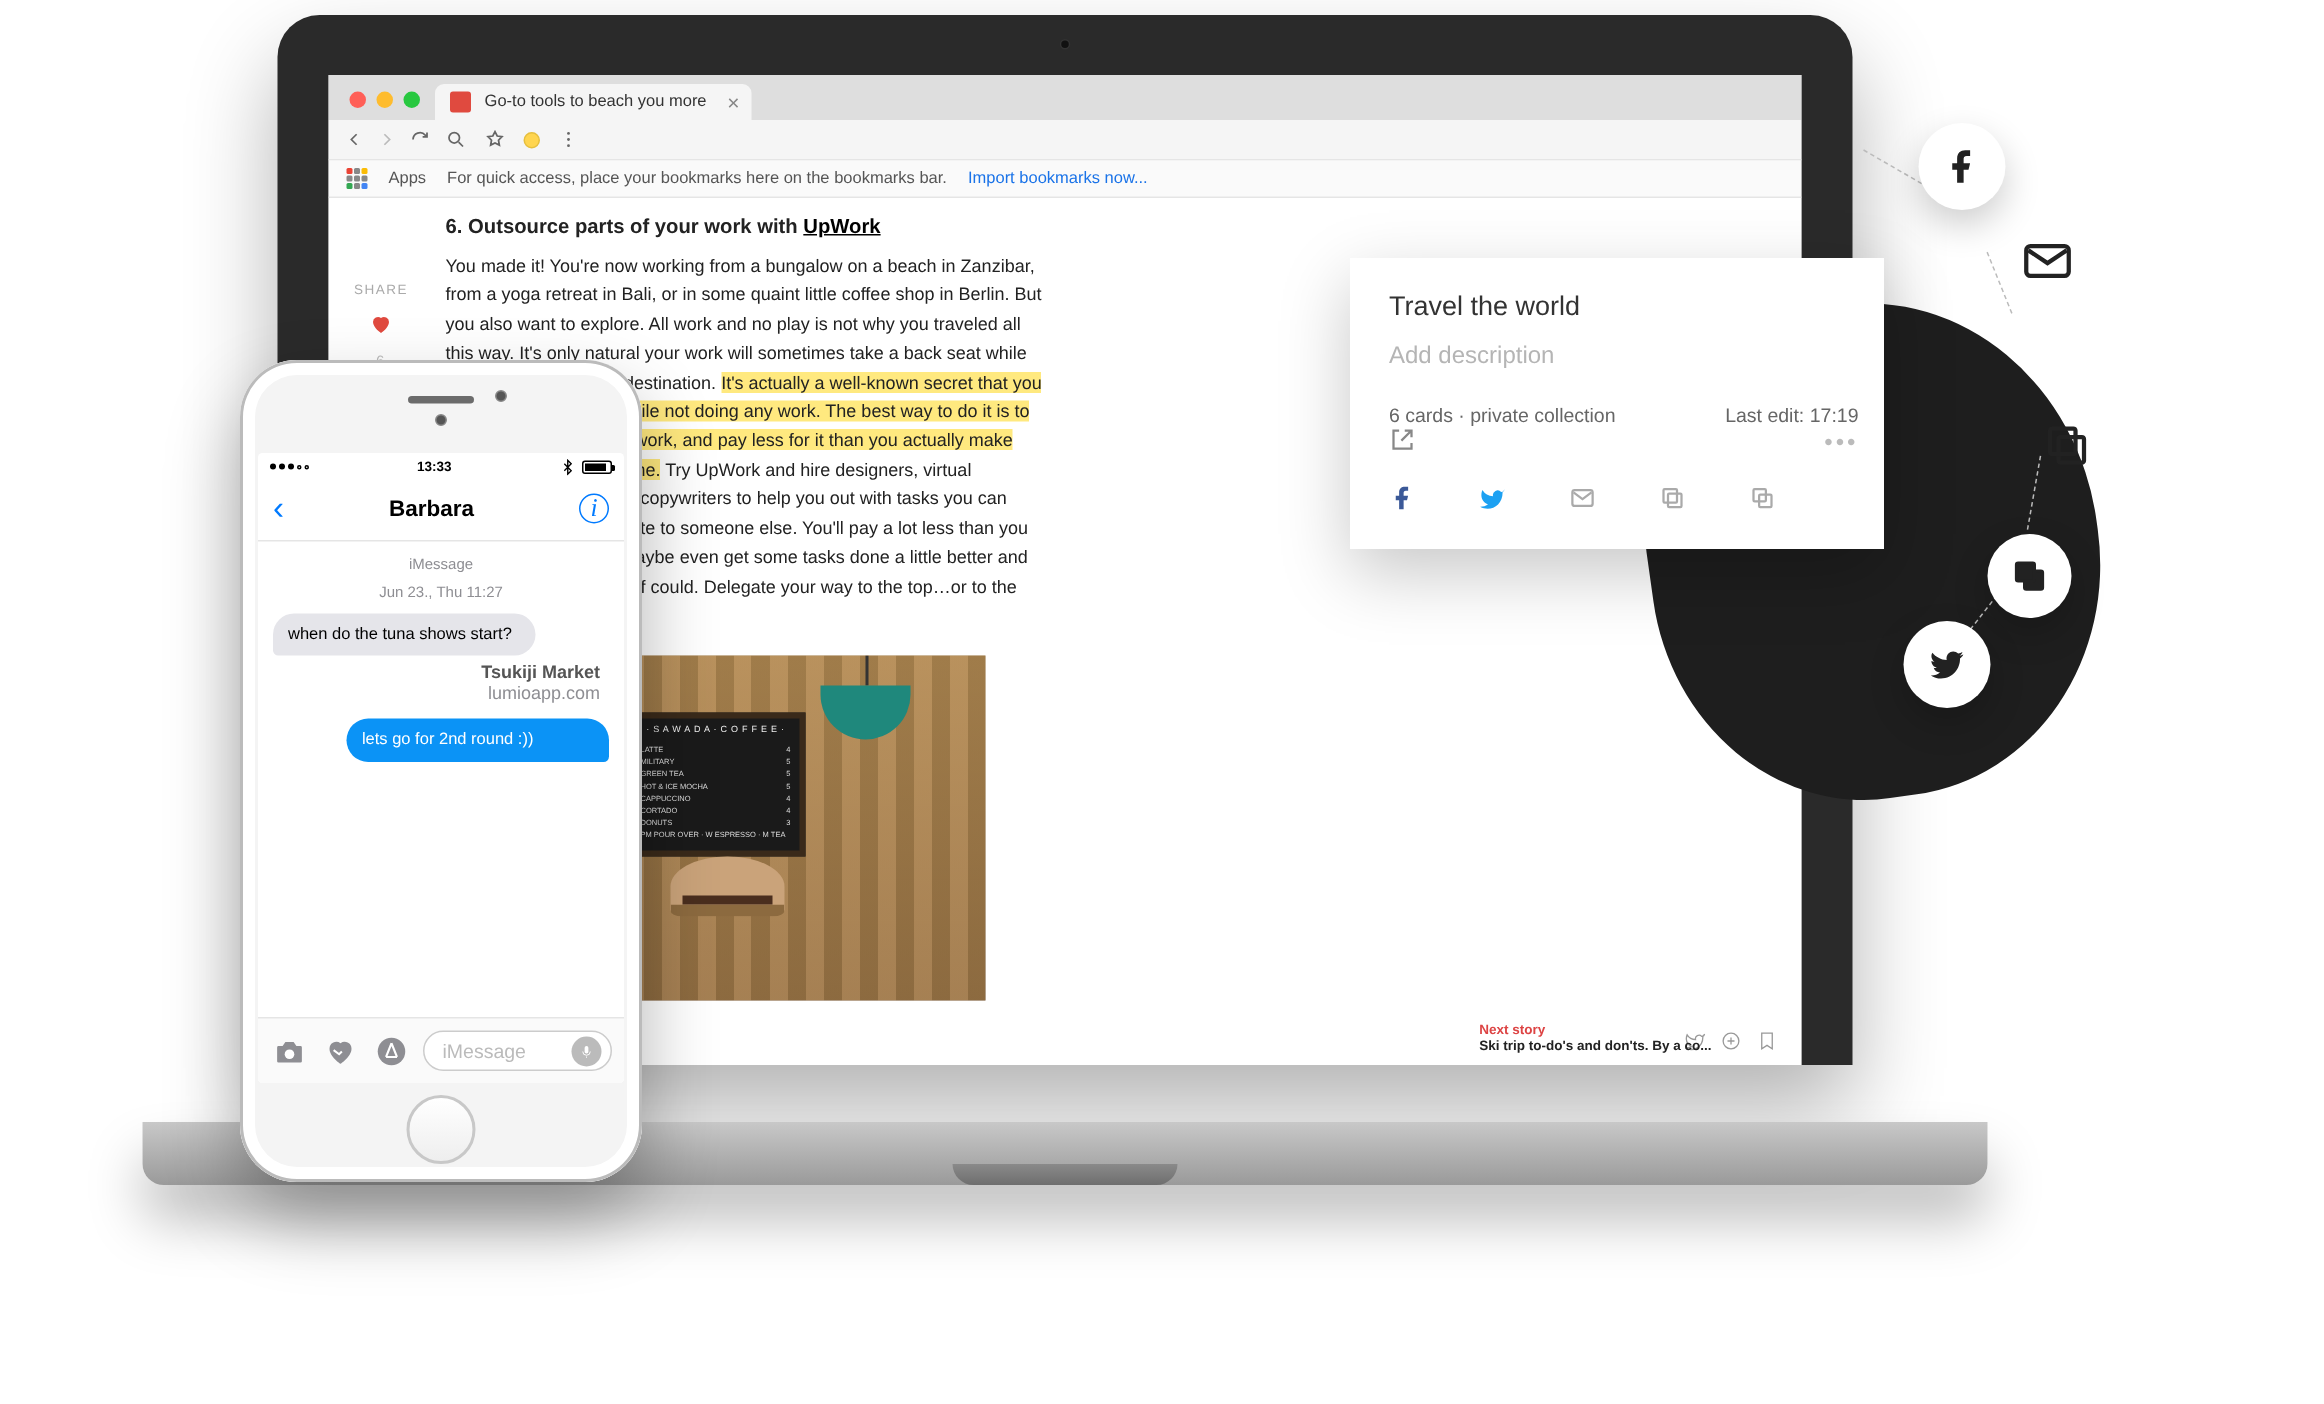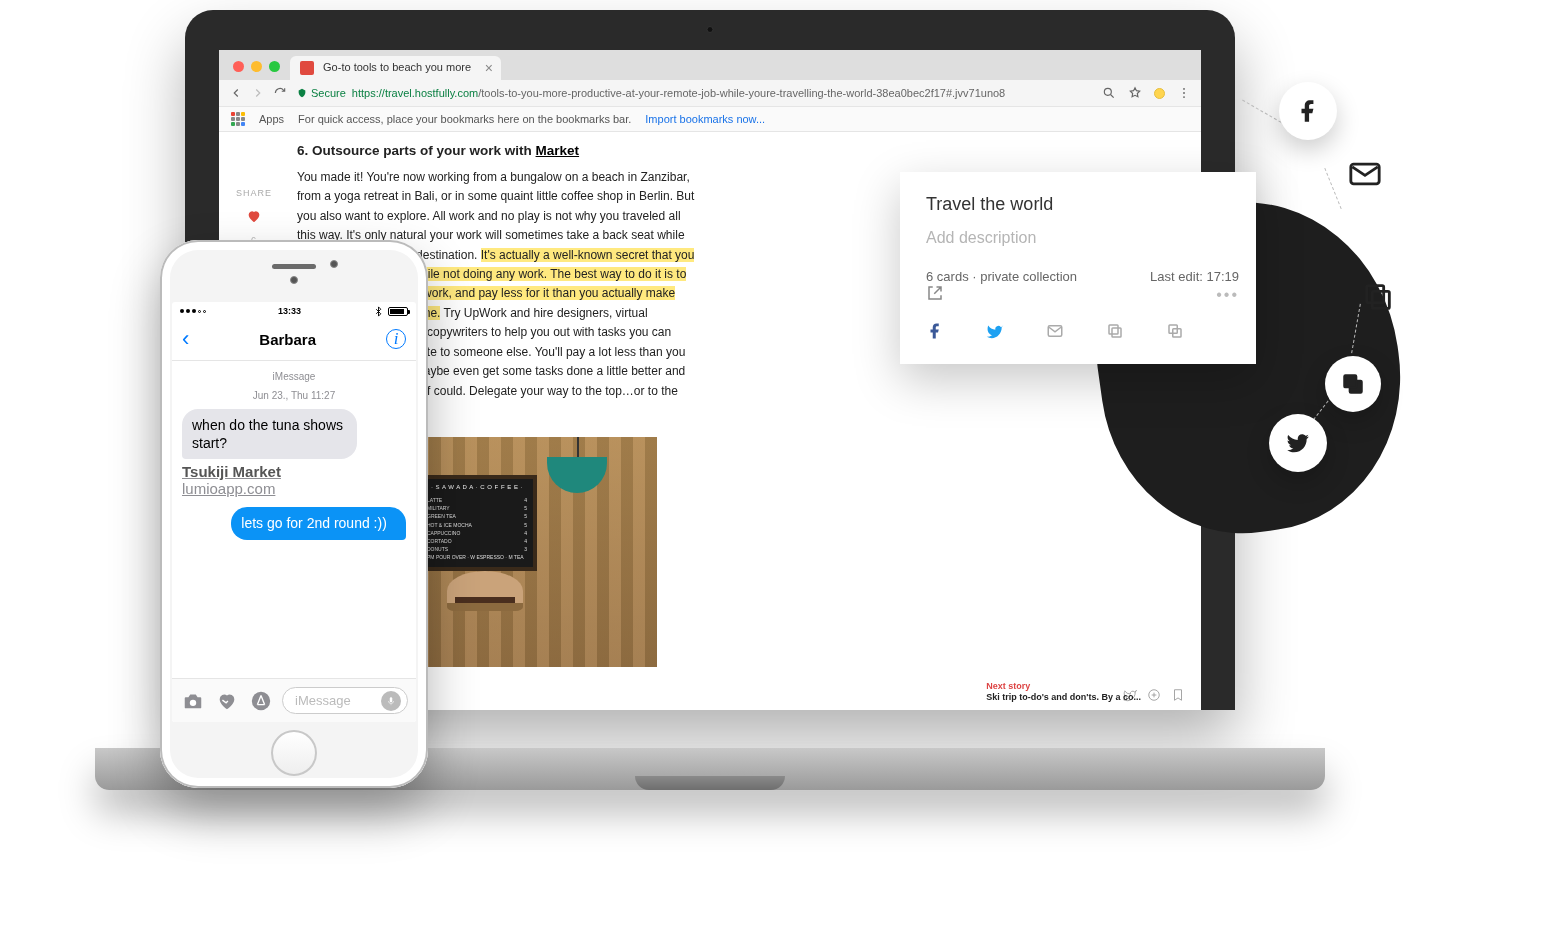--- a/index.html
+++ b/index.html
@@ -124,25 +124,25 @@
 .ip-batt::after{ content:""; position:absolute; right:-3px; top:2px; width:2px; height:4px; background:#000; border-radius:0 1px 1px 0; }
 .ip-batt::before{ content:""; position:absolute; left:1px; top:1px; bottom:1px; width:14px; background:#000; }
 
 .ip-header { display:flex; align-items:center; justify-content:space-between; padding:6px 10px 8px 10px; border-bottom:1px solid #e5e5e5; }
 .ip-header .back { color:#007aff; font-size:22px; }
 .ip-header .name { font-weight:600; font-size:15px; }
 .ip-header .info { color:#007aff; font-size:17px; border:1.5px solid #007aff; width:20px; height:20px; border-radius:50%; display:flex; align-items:center; justify-content:center; font-family:Georgia,serif; font-style:italic; }
 
 .ip-msgs { flex:1; padding:8px 10px; overflow:hidden; }
 .ip-meta { text-align:center; color:#8e8e93; font-size:10px; margin:2px 0 8px 0; }
-.bubble-msg { max-width:78%; padding:7px 10px; border-radius:16px; font-size:14px; line-height:1.3; margin-bottom:6px; position:relative; word-wrap:break-word; }
+.bubble-msg { max-width:78%; padding:7px 10px; border-radius:16px; font-size:11px; line-height:1.3; margin-bottom:6px; position:relative; word-wrap:break-word; }
 .bg-in { background:#e5e5ea; color:#000; border-bottom-left-radius:4px; }
 .bg-yl { background:#ffe97f; color:#000; margin-left:auto; border-bottom-right-radius:4px; }
 .bg-blue { background:#0b93f6; color:#fff; margin-left:auto; border-bottom-right-radius:4px; }
-.msg-src { font-size:15px; color:#8e8e93; margin:-2px 6px 10px 0;text-decoration:underline; }
+.msg-src { text-align:right; font-size:12px; color:#8e8e93; margin:-2px 6px 10px 0; }
 .msg-src b { color:#555; font-weight:600; display:block; }
 
 .ip-input { display:flex; align-items:center; gap:8px; padding:8px 8px; border-top:1px solid #e5e5e5; background:#fafafa; }
 .ip-input .ic { width:26px; height:26px; color:#8e8e93; display:flex; align-items:center; justify-content:center; }
 .ip-input .ic svg { width:22px; height:22px; fill:#8e8e93; }
 .ip-txt { flex:1; border:1px solid #ccc; border-radius:16px; padding:5px 32px 5px 12px; font-size:13px; color:#bbb; position:relative; background:#fff; }
 .ip-txt .mic { position:absolute; right:6px; top:50%; transform:translateY(-50%); width:20px; height:20px; border-radius:50%; background:#bbb; display:flex; align-items:center; justify-content:center; }
 .ip-txt .mic svg { width:10px; height:10px; fill:#fff; }
 </style>
 </head>
@@ -206,29 +206,20 @@
         <div class="url-nav">
           <svg viewBox="0 0 24 24" fill="none" stroke="#666" stroke-width="2">
               <path d="M15 6l-6 6 6 6"></path>
             </svg>
           <svg viewBox="0 0 24 24" fill="none" stroke="#bbb" stroke-width="2">
               <path d="M9 6l6 6-6 6"></path>
             </svg>
           <svg viewBox="0 0 24 24" fill="none" stroke="#666" stroke-width="2">
               <path d="M4 12a8 8 0 0 1 14-5l2 2M20 4v5h-5"></path>
             </svg>
-        </div>
-        <div class="url-bar">
-          <span class="url-secure">
-            <svg width="10" height="10" viewBox="0 0 24 24" fill="#0b8043">
-                <path d="M12 2l8 4v5c0 5-3.4 9.7-8 11-4.6-1.3-8-6-8-11V6l8-4z"></path>
-              </svg>
-            <span>Secure</span>
-          </span>
-          <span class="url-text"><span class="url-host">https://travel.hostfully.com</span><span>/tools-to-you-more-productive-at-your-remote-job-while-youre-travelling-the-world-38ea0bec2f17#.jvv71uno8</span></span>
         </div>
         <div class="url-tools">
           <svg viewBox="0 0 24 24" fill="none" stroke="#666" stroke-width="2">
               <circle cx="10" cy="10" r="6"></circle>
               <path d="M20 20l-5-5"></path>
             </svg>
           <svg viewBox="0 0 24 24" fill="none" stroke="#666" stroke-width="2">
               <path d="M12 3l2.5 5 5.5.8-4 4 1 5.6L12 16l-5 2.4 1-5.6-4-4 5.5-.8z"></path>
             </svg>
           <span class="ic-y"></span>
@@ -266,21 +257,21 @@
           <span class="cnt">6</span>
           <span><svg viewBox="0 0 24 24" fill="none" stroke="#999" stroke-width="1.5">
                 <path d="M22 5.9c-.7.3-1.5.6-2.3.7.8-.5 1.5-1.3 1.8-2.3-.8.5-1.7.8-2.6 1C18 4.5 17 4 15.8 4c-2.3 0-4.1 1.9-4.1 4.2 0 .3 0 .6.1 1C8.3 9 5.1 7.3 3 4.7 2.6 5.3 2.4 6 2.4 6.8c0 1.5.7 2.8 1.9 3.5-.7 0-1.3-.2-1.9-.5 0 2 1.4 3.8 3.3 4.2-.7.2-1.3.2-1.9.1.5 1.7 2.1 2.9 3.9 2.9C6.3 18.1 4.5 18.8 2.5 18.8H2c1.8 1.2 4 1.9 6.3 1.9 7.5 0 11.7-6.3 11.7-11.8v-.5c.8-.6 1.5-1.3 2-2.5z"></path>
               </svg></span>
           <span><svg viewBox="0 0 24 24" fill="none" stroke="#999" stroke-width="1.5">
                 <circle cx="12" cy="12" r="9"></circle>
                 <path d="M8 12h8M12 8v8"></path>
               </svg></span>
         </div>
         <div class="article-col">
-          <h3><span>6. Outsource parts of your work with </span><a href="#">Market</a></h3>
+          <h3><span>6. Outsource parts of your work with </span><a href="#">UpWork</a></h3>
           <p><span>You made it! You're now working from a bungalow on a beach in Zanzibar, from a yoga retreat in Bali, or in some quaint little coffee shop in Berlin. But you also want to explore. All work and no play is not why you traveled all this way. It's only natural your work will sometimes take a back seat while you're enjoying a new destination. </span><span class="hl">It's actually a well-known secret that you can still make money while not doing any work. The best way to do it is to outsource parts of your work, and pay less for it than you actually make within the same timeframe.</span><span> Try UpWork and hire designers, virtual assistant, developers or copywriters to help you out with tasks you can afford and trust to relocate to someone else. You'll pay a lot less than you earn and who knows, maybe even get some tasks done a little better and quicker than you yourself could. Delegate your way to the top…or to the beach.</span></p>
           <div class="article-img">
             <div class="lamp l1"></div>
             <div class="lamp l2"></div>
             <div class="chalk">
               <div class="t">· S A W A D A · C O F F E E ·</div>
               <div class="ln">
                   <span>LATTE</span>
                   <span>4</span>
                 </div>

